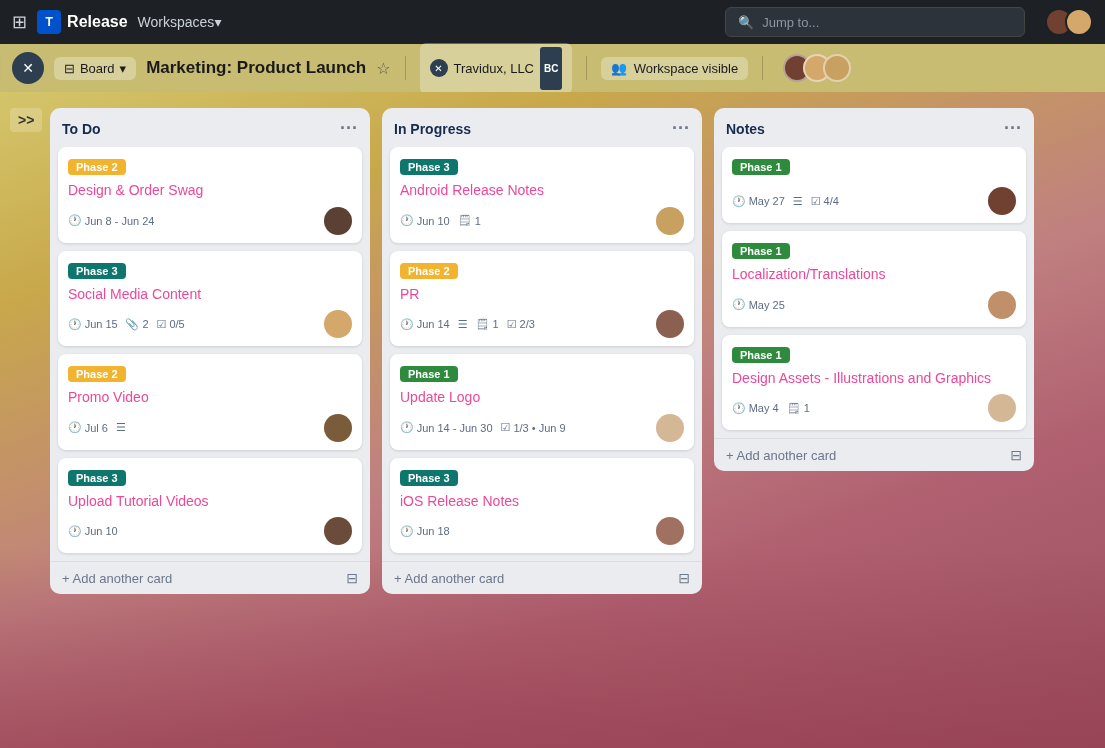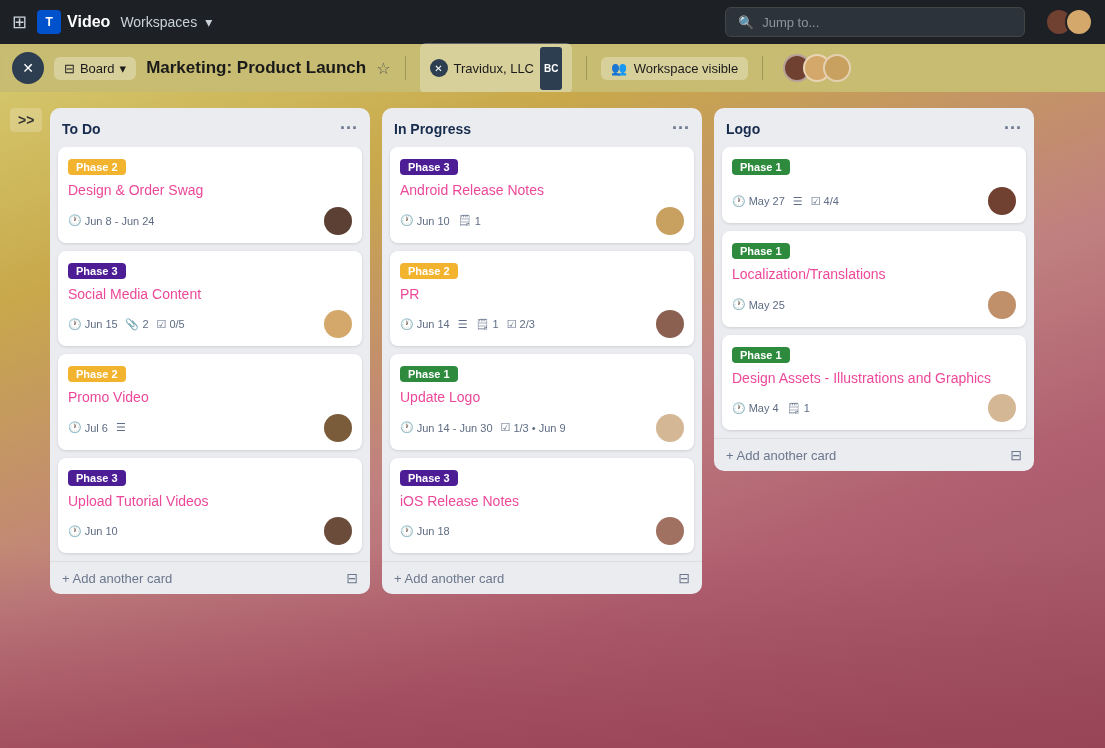--- a/index.html
+++ b/index.html
@@ -11,21 +11,21 @@
       background: #1d2025;
       display: flex;
       align-items: center;
       padding: 0 12px;
       gap: 10px;
       flex-shrink: 0;
     }
     .nav-grid-icon { color: #c9d1d9; font-size: 18px; cursor: pointer; }
     .trello-logo { display: flex; align-items: center; gap: 6px; color: #fff; font-weight: 700; font-size: 16px; }
     .trello-logo .logo-icon { background: #0052cc; color: #fff; border-radius: 4px; width: 24px; height: 24px; display: flex; align-items: center; justify-content: center; font-size: 12px; font-weight: 900; }
-    .nav-workspaces { color: #c9d1d9; font-size: 14px; cursor: pointer; display: flex; align-items: center; gap: 8px; }
+    .nav-workspaces { color: #c9d1d9; font-size: 14px; cursor: pointer; display: flex; align-items: center; gap: 0; }
     .nav-search {
       margin-left: auto;
       background: #2c333a;
       border: 1px solid #444;
       border-radius: 6px;
       display: flex;
       align-items: center;
       padding: 0 12px;
       gap: 8px;
       width: 300px;
@@ -121,21 +121,21 @@
       background: #fff; border-radius: 8px; padding: 10px 10px 8px;
       box-shadow: 0 1px 3px rgba(0,0,0,0.12); cursor: pointer; position: relative;
     }
 
     
     .badge {
       display: inline-block; border-radius: 4px; font-size: 11px; font-weight: 700;
       padding: 2px 8px; margin-bottom: 6px; color: #fff;
     }
     .badge-yellow { background: #f2b32e; }
-    .badge-orange { background: #4c1d95; }
+    .badge-orange { background: #0f766e; }
     .badge-green { background: #2e8b3e; }
 
     .card-title { font-size: 14px; color: #ec4899; line-height: 1.4; margin-bottom: 6px; }
 
     .card-meta { display: flex; align-items: center; gap: 8px; flex-wrap: wrap; }
     .meta-item { display: flex; align-items: center; gap: 3px; font-size: 11px; color: #5e6c84; }
     .meta-icon { font-size: 11px; }
 
     .card-bottom { display: flex; align-items: center; justify-content: space-between; margin-top: 6px; }
     .card-avatar { width: 28px; height: 28px; border-radius: 50%; overflow: hidden; background: #ccc; flex-shrink: 0; }
@@ -154,21 +154,21 @@
 
     .scrollbar-hidden::-webkit-scrollbar { display: none; }
   </style>
 </head>
 <body>
 
 <div class="top-nav">
   <span class="nav-grid-icon">⊞</span>
   <div class="trello-logo">
     <div class="logo-icon">T</div>
-    <span>Video</span>
+    <span>Release</span>
   </div>
   <div class="nav-workspaces">
     <span>Workspaces</span>
     <span>▾</span>
   </div>
   <div class="nav-search">
     <span>🔍</span>
     <span>Jump to...</span>
   </div>
   <div class="nav-right">
@@ -337,21 +337,21 @@
               <div class="card-avatar av8"></div>
             </div></div>
         </div>
         <div class="column-footer">
           <span class="add-card-btn">+ Add another card</span>
           <span class="template-icon">⊟</span>
         </div>
       </div>
       <div class="column">
         <div class="column-header">
-          <span>Logo</span>
+          <span>Notes</span>
           <span class="column-menu">···</span>
         </div>
         <div class="column-body scrollbar-hidden">
           <div class="card"><div class="badge badge-green">Phase 1</div><div class="card-bottom">
               <div class="card-meta">
                 <span class="meta-item">
                   <span class="meta-icon">🕐</span>
                   <span>May 27</span>
                 </span>
                 <span class="meta-item">

